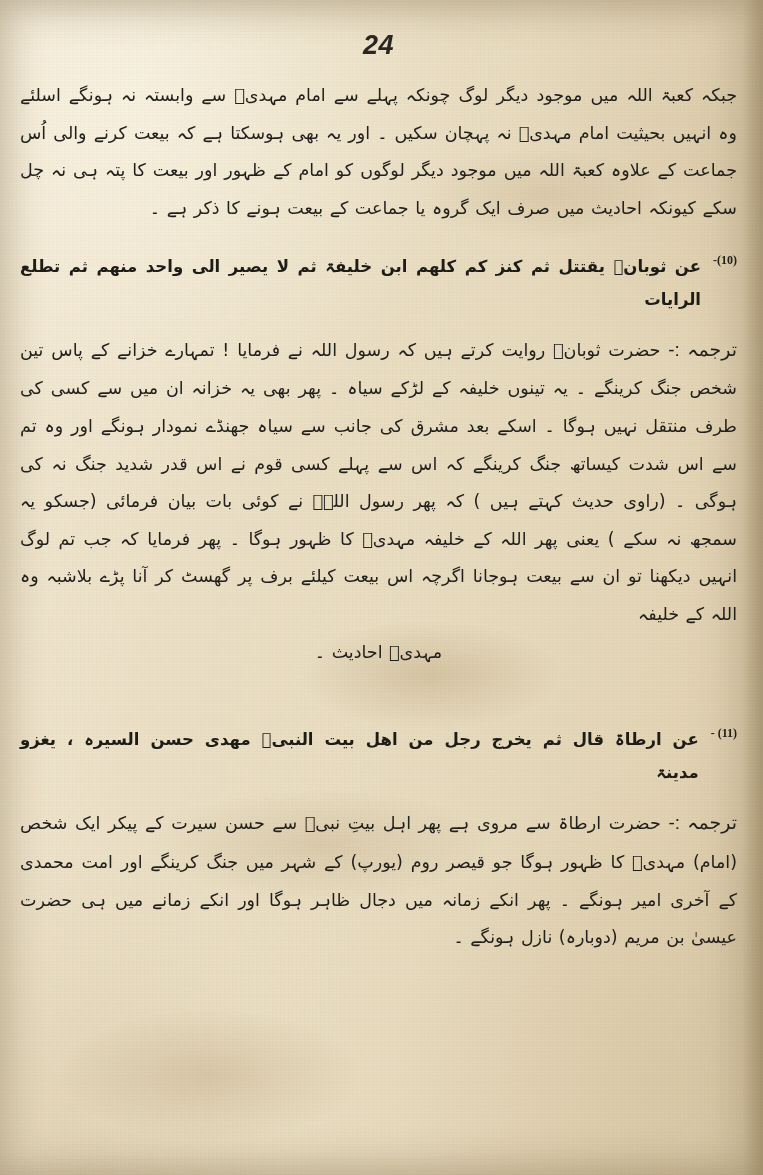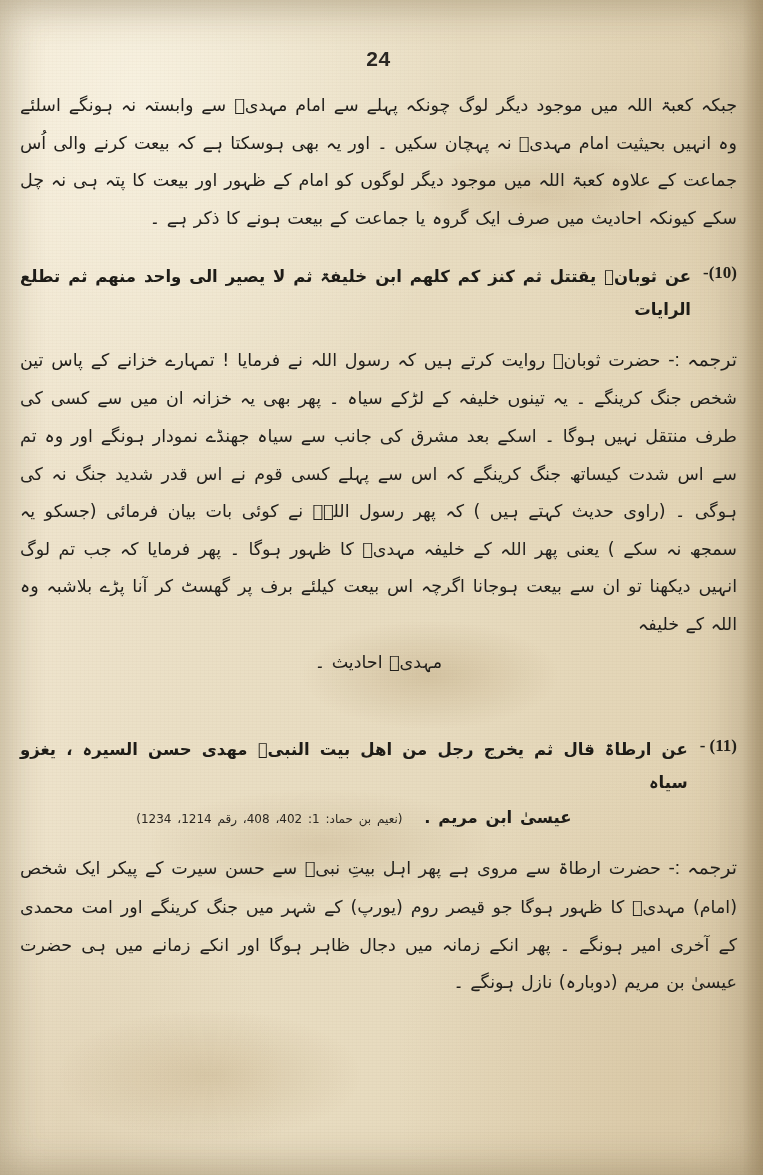--- a/index.html
+++ b/index.html
@@ -82,24 +82,25 @@
     z-index: 3;
     height: 100%;
     padding: 0 26px 0 20px;
     box-sizing: border-box;
   }
 
   .page-number {
     text-align: center;
     font-family: "Liberation Sans", sans-serif;
     font-weight: bold;
-    font-size: 21px;
+    font-size: 27px;
     color: #2a2723;
-    padding-top: 47px;
+    padding-top: 30px;
     letter-spacing: 0.5px;
+    font-style: italic;
   }
 
   
   .urdu {
     direction: rtl;
     text-align: justify;
     font-family: "DejaVu Sans", sans-serif;
     font-size: 17.5px;
     line-height: 2.15;
     color: #211f1b;
@@ -112,21 +113,21 @@
   .hadith {
     direction: rtl;
     margin-top: 22px;
     display: flex;
     align-items: flex-start;
     gap: 12px;
   }
   .hadith-num {
     flex: 0 0 auto;
     font-family: "Liberation Serif", serif;
-    font-size: 17px;
+    font-size: 12px;
     font-weight: bold;
     color: #232019;
     padding-top: 3px;
     direction: ltr;
     white-space: nowrap;
   }
   .arabic {
     flex: 1 1 auto;
     direction: rtl;
     text-align: justify;
@@ -208,25 +209,21 @@
       <span>بات بیان فرمائی  (جسکو یہ سمجھ نہ سکے )  یعنی پھر اللہ کے خلیفہ مہدیؑ کا ظہور ہوگا ۔ پھر فرمایا کہ جب تم لوگ</span>
       <span>انہیں دیکھنا تو ان سے بیعت ہوجانا اگرچہ اس بیعت کیلئے برف پر گھسٹ کر آنا پڑے بلاشبہ وہ اللہ کے خلیفہ</span>
       <span class="last">مہدیؑ احادیث ۔</span>
     </div>
 
     <div class="spacer-md"></div>
 
     <div class="hadith">
       <div class="hadith-num">- (11)</div>
       <div class="arabic">
-        <span class="line">عن ارطاۃ قال ثم یخرج رجل من اھل بیت النبیؐ مھدی حسن السیرہ ، یغزو سیاہ</span>
-        <div class="ref-line">
-          <span class="tail">عیسیٰ ابن مریم .</span>
-          <span class="citation">(نعیم بن حماد: 1: 402، 408، رقم 1214، 1234)</span>
-        </div>
+        <span class="line">عن ارطاۃ قال ثم یخرج رجل من اھل بیت النبیؐ مھدی حسن السیرہ ، یغزو مدینۃ</span>
       </div>
     </div>
 
     <div class="urdu trans">
       <span class="trans-label">ترجمہ :-</span>
       <span>حضرت ارطاۃ سے مروی ہے پھر اہل بیتِ نبیؐ سے حسن سیرت کے پیکر ایک شخص  (امام)  مہدیؑ کا ظہور</span>
       <span>ہوگا جو قیصر روم  (یورپ)  کے شہر میں جنگ کرینگے اور امت محمدی کے آخری امیر ہونگے ۔ پھر انکے زمانہ</span>
       <span>میں دجال ظاہر ہوگا اور انکے زمانے میں ہی حضرت عیسیٰ بن مریم  (دوبارہ)  نازل ہونگے ۔</span>
     </div>
 

